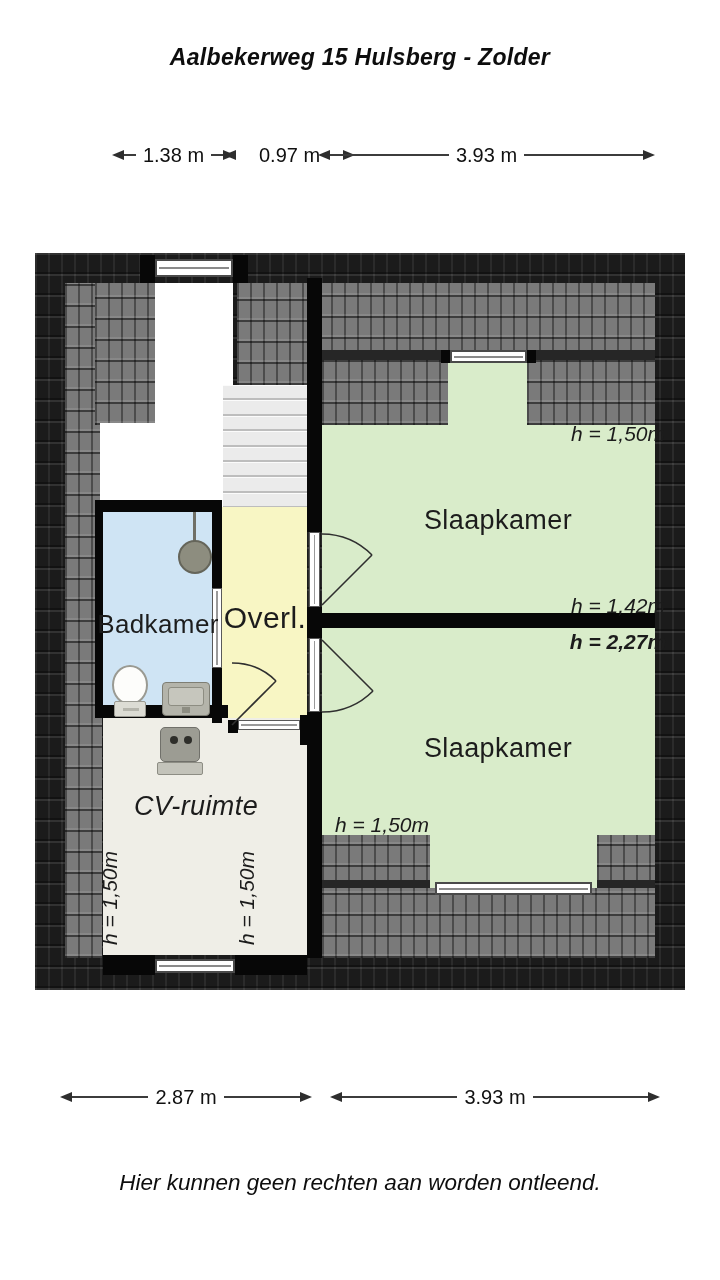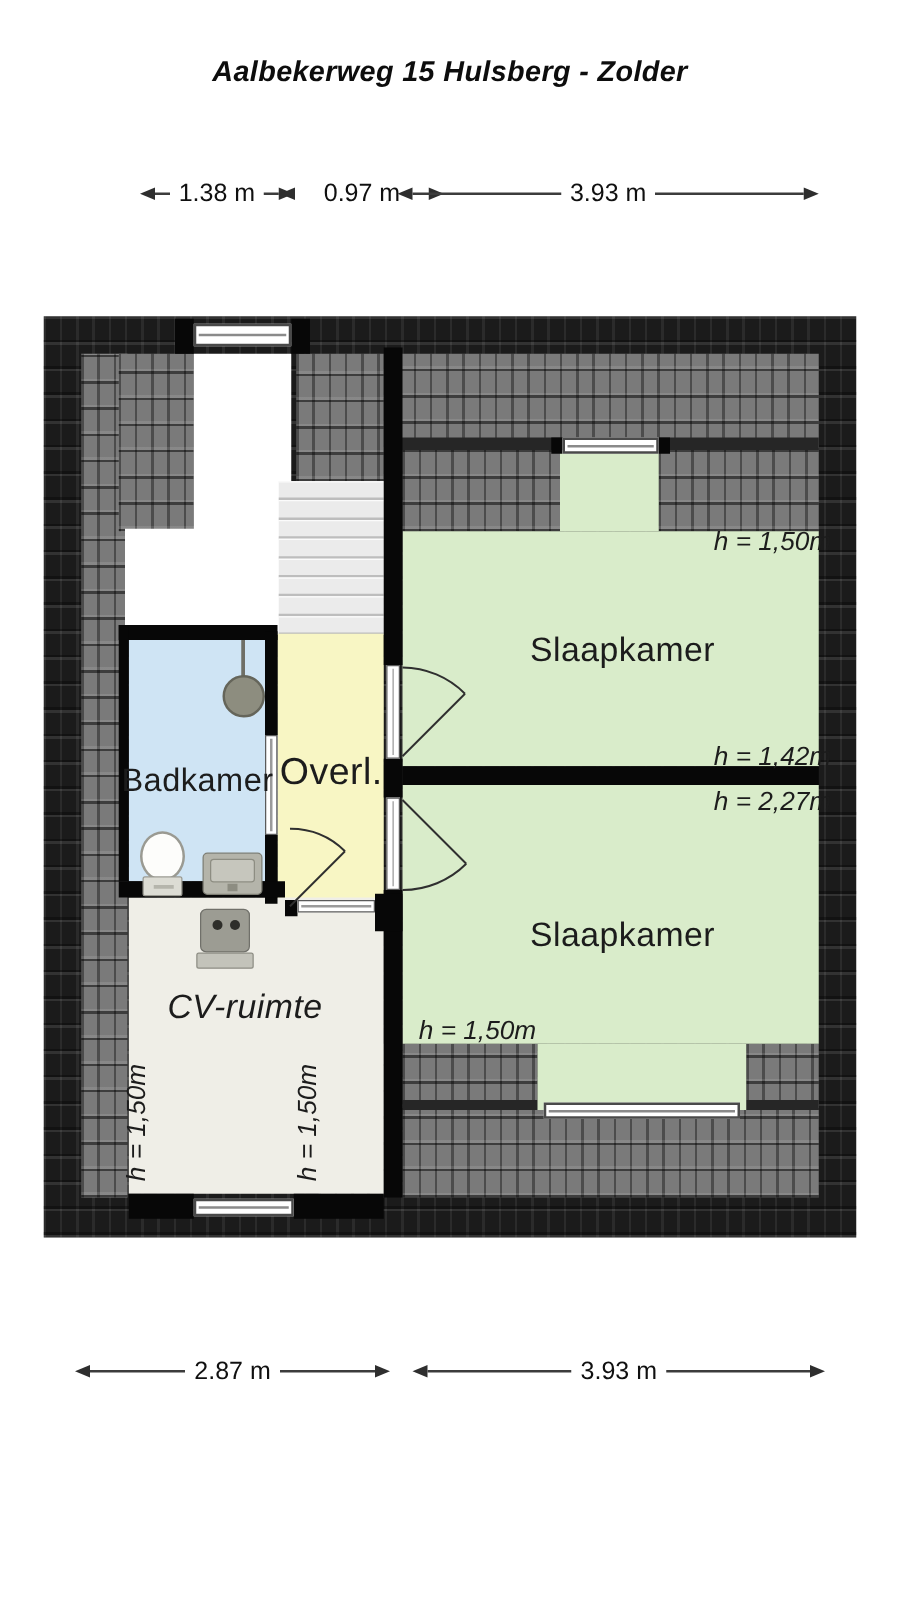--- a/index.html
+++ b/index.html
@@ -203,21 +203,21 @@
   <div class="abs boiler-tray" style="left:122px;top:509px;width:46px;height:13px;"></div>
 
   <div class="abs room-label" style="left:123px;top:371px;font-size:26px;">Badkamer</div>
   <div class="abs room-label" style="left:230px;top:365px;font-size:30px;">Overl.</div>
   <div class="abs room-label" style="left:463px;top:267px;">Slaapkamer</div>
   <div class="abs room-label" style="left:463px;top:495px;">Slaapkamer</div>
   <div class="abs room-label" style="left:161px;top:553px;font-style:italic;">CV-ruimte</div>
 
   <div class="abs h-label" style="left:583px;top:181px;">h = 1,50m</div>
   <div class="abs h-label" style="left:583px;top:353px;">h = 1,42m</div>
-  <div class="abs h-label" style="left:583px;top:389px;">h = 2,27m</div>
+  <div class="abs h-label" style="left:583px;top:389px;font-weight:bold;">h = 2,27m</div>
   <div class="abs h-label" style="left:347px;top:572px;">h = 1,50m</div>
   <div class="abs h-label vert" style="left:75px;top:645px;">h = 1,50m</div>
   <div class="abs h-label vert" style="left:212px;top:645px;">h = 1,50m</div>
 </div>
 
 <div class="abs dim" style="left:60px;top:1085px;width:252px;">
   <span class="ah l"></span>
   <span class="dline"></span>
   <span class="dlabel">2.87 m</span>
   <span class="dline"></span>
@@ -225,13 +225,16 @@
 </div>
 <div class="abs dim" style="left:330px;top:1085px;width:330px;">
   <span class="ah l"></span>
   <span class="dline"></span>
   <span class="dlabel">3.93 m</span>
   <span class="dline"></span>
   <span class="ah r"></span>
 </div>
 
 <div class="abs disclaimer">
+  <div class="disc-row">
+      <span class="l2">Hier kunnen geen rechten aan worden ontleend.</span>
+    </div>
 </div>
 
 </body></html>

